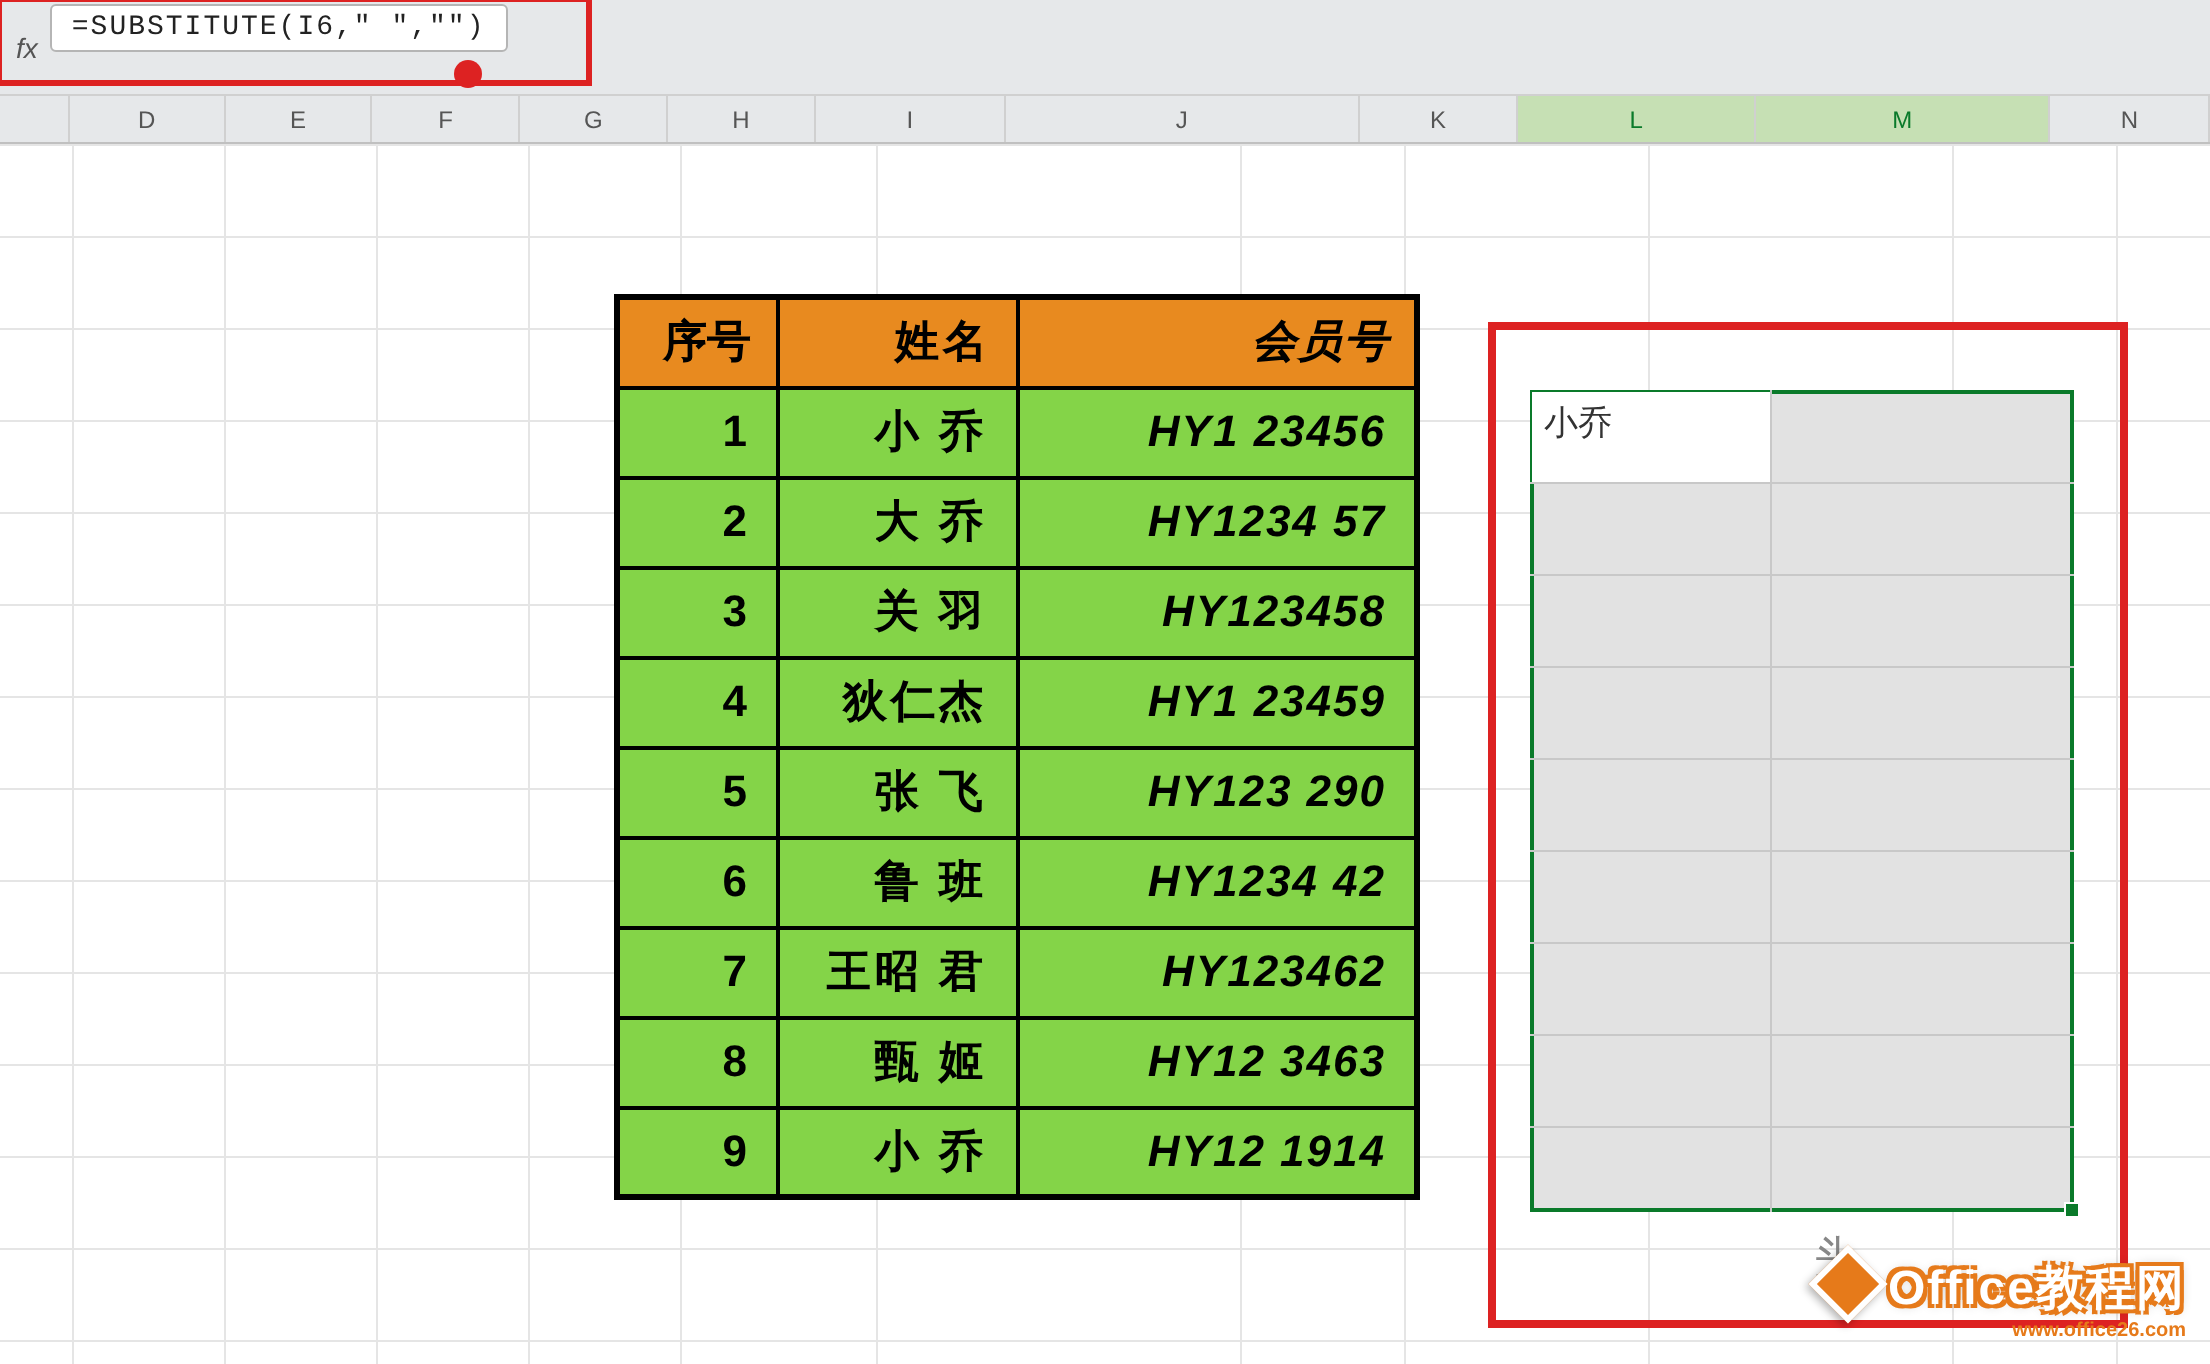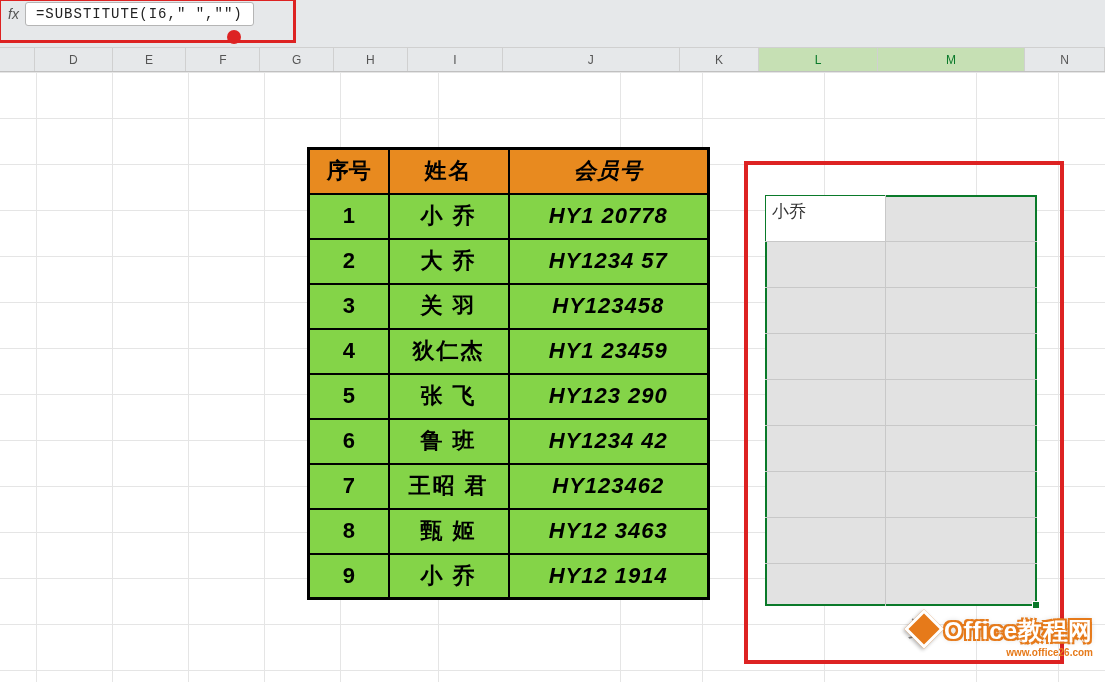--- a/index.html
+++ b/index.html
@@ -17,21 +17,21 @@
       display: flex;
       align-items: flex-start;
       padding: 2px 0 0 8px;
       border-bottom: 1px solid #d0d0d0;
     }
     .fx-label {
       font-style: italic;
       font-size: 14px;
       color: #555;
       margin-right: 6px;
-      margin-top: 4px;
+      margin-top: 14px;
     }
     .formula-input {
       background: #fff;
       border: 1px solid #b5b5b5;
       border-radius: 3px;
       padding: 3px 10px;
       font-size: 14px;
       font-family: "Courier New", monospace;
       letter-spacing: 1px;
       color: #222;
@@ -84,21 +84,21 @@
     .grid-col { position: absolute; top:0; bottom:0; border-left:1px solid #e5e5e5; width:0; }
     .main-table {
       position: absolute;
       top: 75px;
       left: 307px;
       border-collapse: collapse;
       border: 3px solid #000;
     }
     .main-table th, .main-table td {
       border: 2px solid #000;
-      text-align: center;
+      text-align: right;
       height: 45px;
       font-weight: bold;
       font-size: 22px;
     }
     .main-table th { background: #e88a1f; color:#000; font-size:22px; padding:4px 12px; }
     .main-table td { background: #84d448; padding: 4px 14px; }
     .main-table .c-seq { width: 80px; }
     .main-table .c-name { width: 120px; letter-spacing: 2px; }
     .main-table .c-mem { width: 200px; letter-spacing: 1px; font-style: italic; }
     .red-box-right {
@@ -152,21 +152,21 @@
     .fill-handle {
       position: absolute;
       width: 8px;
       height: 8px;
       background: #0a7a2a;
       border: 1px solid #fff;
       z-index: 4;
     }
     .watermark {
       position: absolute;
-      bottom: 24px;
+      bottom: 11px;
       right: 12px;
       z-index: 6;
       text-align: right;
     }
     .wm-top {
       font-size: 24px;
       font-weight: bold;
       color: #fff;
       text-shadow: -2px -2px 0 #e67a1a, 2px -2px 0 #e67a1a, -2px 2px 0 #e67a1a, 2px 2px 0 #e67a1a, 0 0 6px rgba(0,0,0,.3);
       letter-spacing: 1px;
@@ -248,21 +248,21 @@
       <tr>
         <th class="c-seq">序号</th>
         <th class="c-name">姓名</th>
         <th class="c-mem">会员号</th>
       </tr>
     </thead>
     <tbody id="tbody">
         <tr>
           <td class="c-seq">1</td>
           <td class="c-name">小  乔</td>
-          <td class="c-mem">HY1 20778</td>
+          <td class="c-mem">HY1 23456</td>
         </tr>
         <tr>
           <td class="c-seq">2</td>
           <td class="c-name">大  乔</td>
           <td class="c-mem">HY1234 57</td>
         </tr>
         <tr>
           <td class="c-seq">3</td>
           <td class="c-name">关  羽</td>
           <td class="c-mem">HY123458</td>

